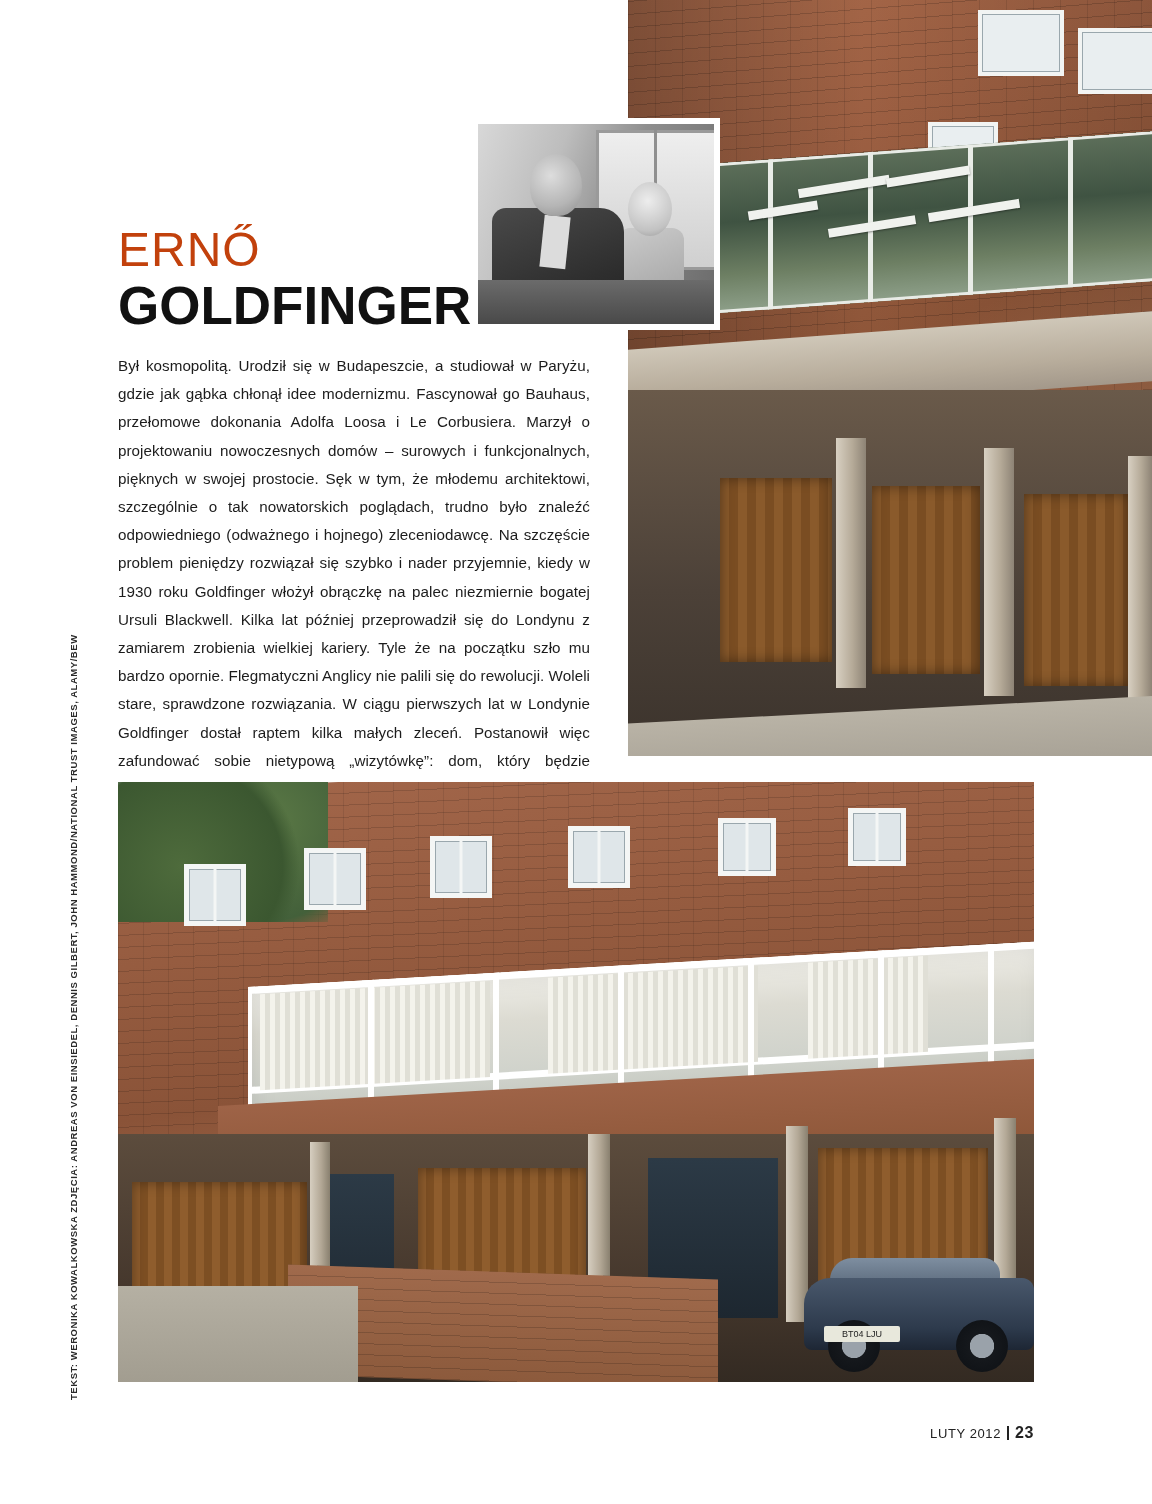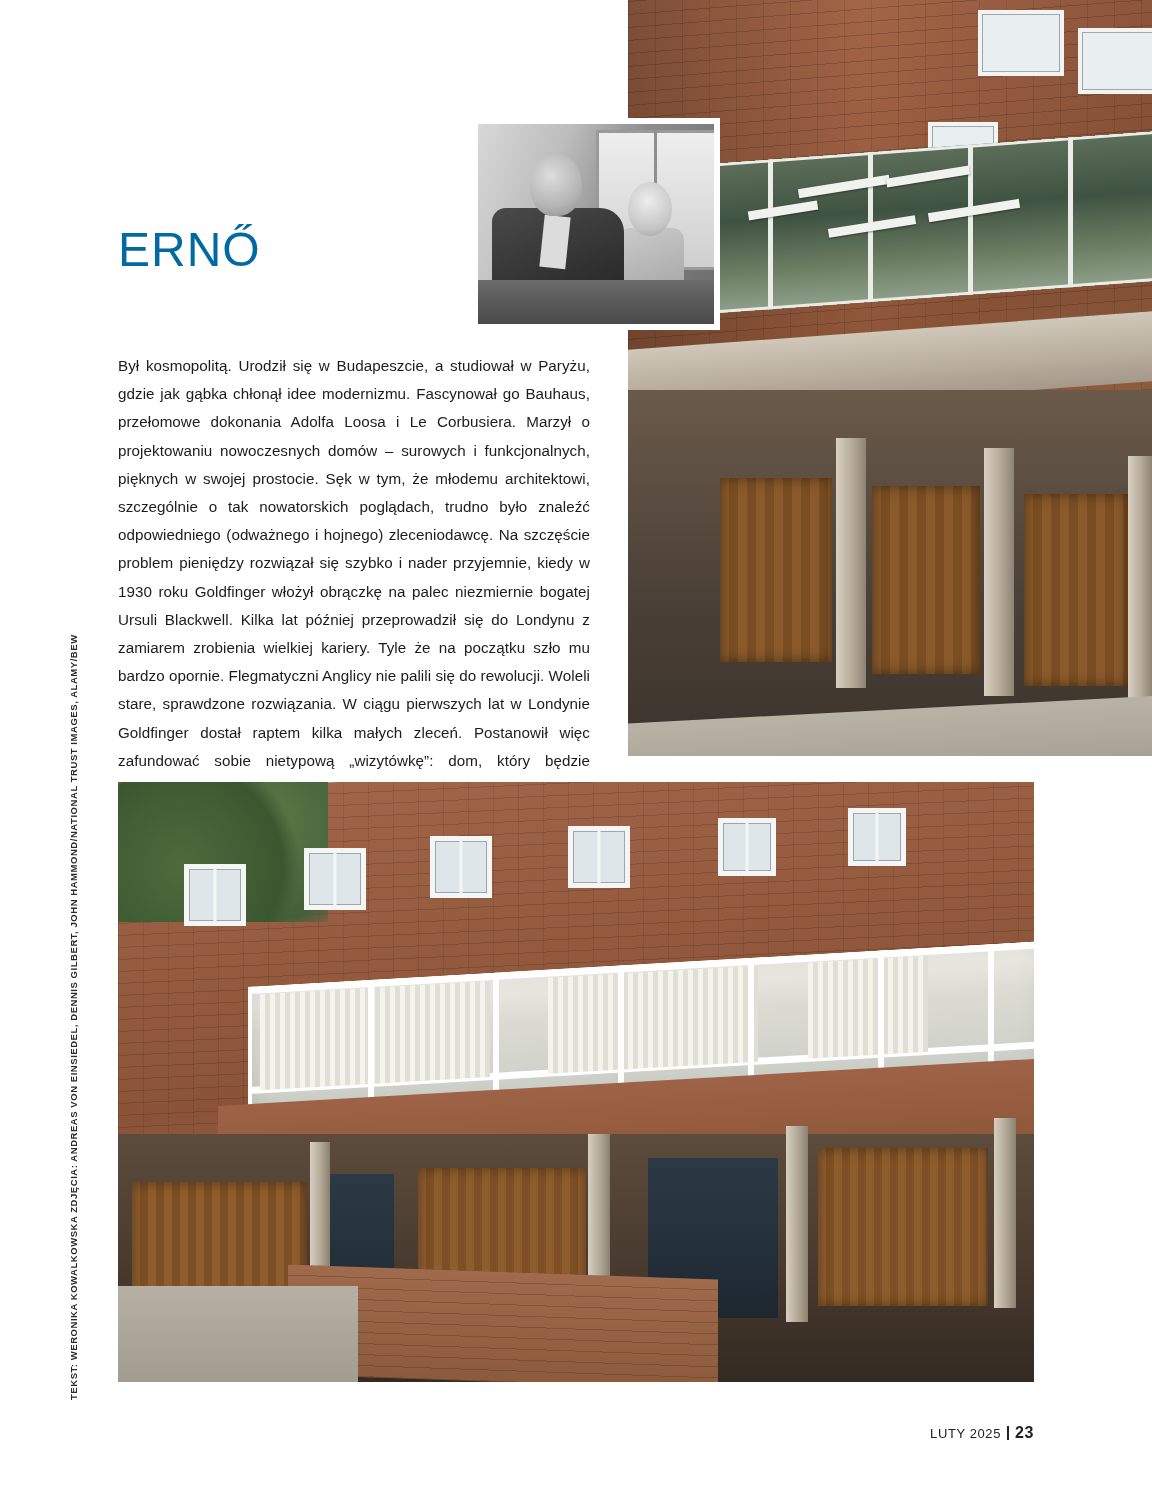--- a/index.html
+++ b/index.html
@@ -163,21 +163,21 @@
     position: absolute;
     left: 118px;
     top: 226px;
     width: 420px;
   }
   .title-line1 {
     font-size: 48px;
     font-weight: 300;
     letter-spacing: 1px;
     line-height: 1.0;
-    color: #0369a1;
+    color: #c2410c;
   }
   .title-line2 {
     font-size: 53px;
     font-weight: 700;
     letter-spacing: 0px;
     line-height: 1.05;
     color: #111111;
     margin-top: 4px;
   }
 
@@ -403,20 +403,21 @@
   <div class="child-body"></div>
   <div class="child"></div>
   <div class="man-body"></div>
   <div class="shirt"></div>
   <div class="man-head"></div>
   <div class="table"></div>
 </div>
 
 <div class="title-block">
   <div class="title-line1">ERNŐ</div>
+  <div class="title-line2">GOLDFINGER</div>
 </div>
 
 <div class="body-copy">
   <p><span>Był kosmopolitą. Urodził się w Budapeszcie, a studiował w Paryżu, gdzie jak gąbka chłonął idee modernizmu. Fascynował go Bauhaus, przełomowe dokonania Adolfa Loosa i Le Corbusiera. Marzył o projektowaniu nowoczesnych domów – surowych i funkcjonalnych, pięknych w swojej prostocie. Sęk w tym, że młodemu architektowi, szczególnie o tak nowatorskich poglądach, trudno było znaleźć odpowiedniego (odważnego i hojnego) zleceniodawcę. Na szczęście problem pieniędzy rozwiązał się szybko i nader przyjemnie, kiedy w 1930 roku Goldfinger włożył obrączkę na palec niezmiernie bogatej Ursuli Blackwell. Kilka lat później przeprowadził się do Londynu z zamiarem zrobienia wielkiej kariery. Tyle że na początku szło mu bardzo opornie. Flegmatyczni Anglicy nie palili się do rewolucji. Woleli stare, sprawdzone rozwiązania. W ciągu pierwszych lat w Londynie Goldfinger dostał raptem kilka małych zleceń. Postanowił więc zafundować sobie nietypową „wizytówkę”: dom, który będzie demonstracją jego poglądów, talentu i umiejętności. Kupili z żoną działkę w modnej dzielnicy Hampstead, przy Willow Road.</span><span class="arrow-end">➡</span></p>
 </div>
 
 <div class="credits">TEKST: WERONIKA KOWALKOWSKA   ZDJĘCIA: ANDREAS VON EINSIEDEL, DENNIS GILBERT, JOHN HAMMOND/NATIONAL TRUST IMAGES, ALAMY/BEW</div>
 
 <div class="photo-bottom">
   <div class="sky"></div>
@@ -456,17 +457,24 @@
 
   <div class="column" style="left:192px; top:360px; width:20px; height:200px;"></div>
   <div class="column" style="left:470px; top:352px; width:22px; height:200px;"></div>
   <div class="column" style="left:668px; top:344px; width:22px; height:196px;"></div>
   <div class="column" style="left:876px; top:336px; width:22px; height:190px;"></div>
 
   <div class="wall-front"></div>
   <div class="plaque"></div>
   <div class="path"></div>
 
+  <div class="car">
+    <div class="glass"></div>
+    <div class="body"></div>
+    <div class="wheel" style="left:24px;"></div>
+    <div class="wheel" style="left:152px;"></div>
+    <div class="plate">BT04 LJU</div>
+  </div>
 </div>
 
 <div class="footer">
-  <span>LUTY 2025</span><span class="sep"></span><span class="pageno">23</span>
+  <span>LUTY 2012</span><span class="sep"></span><span class="pageno">23</span>
 </div>
 
 </body></html>

